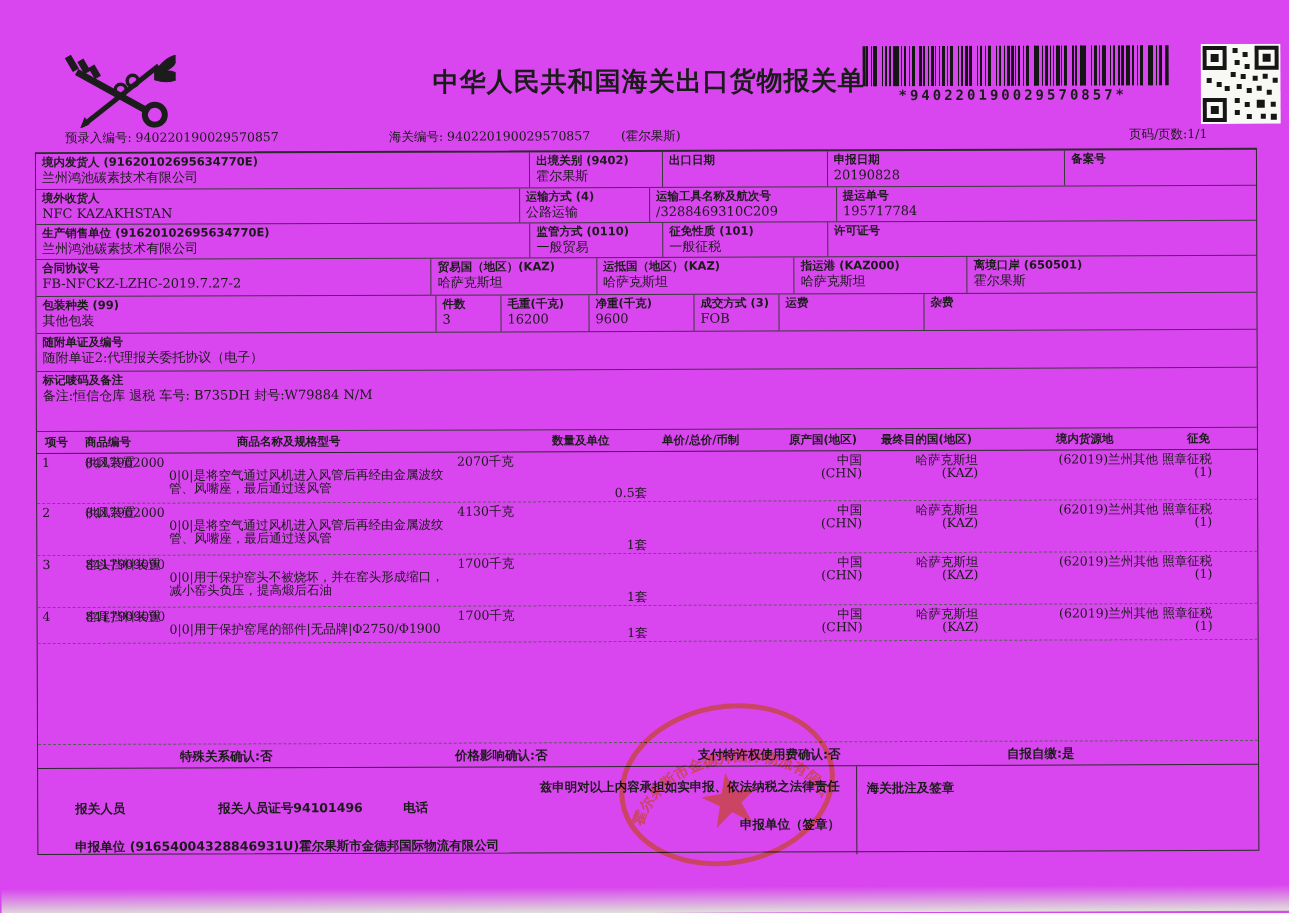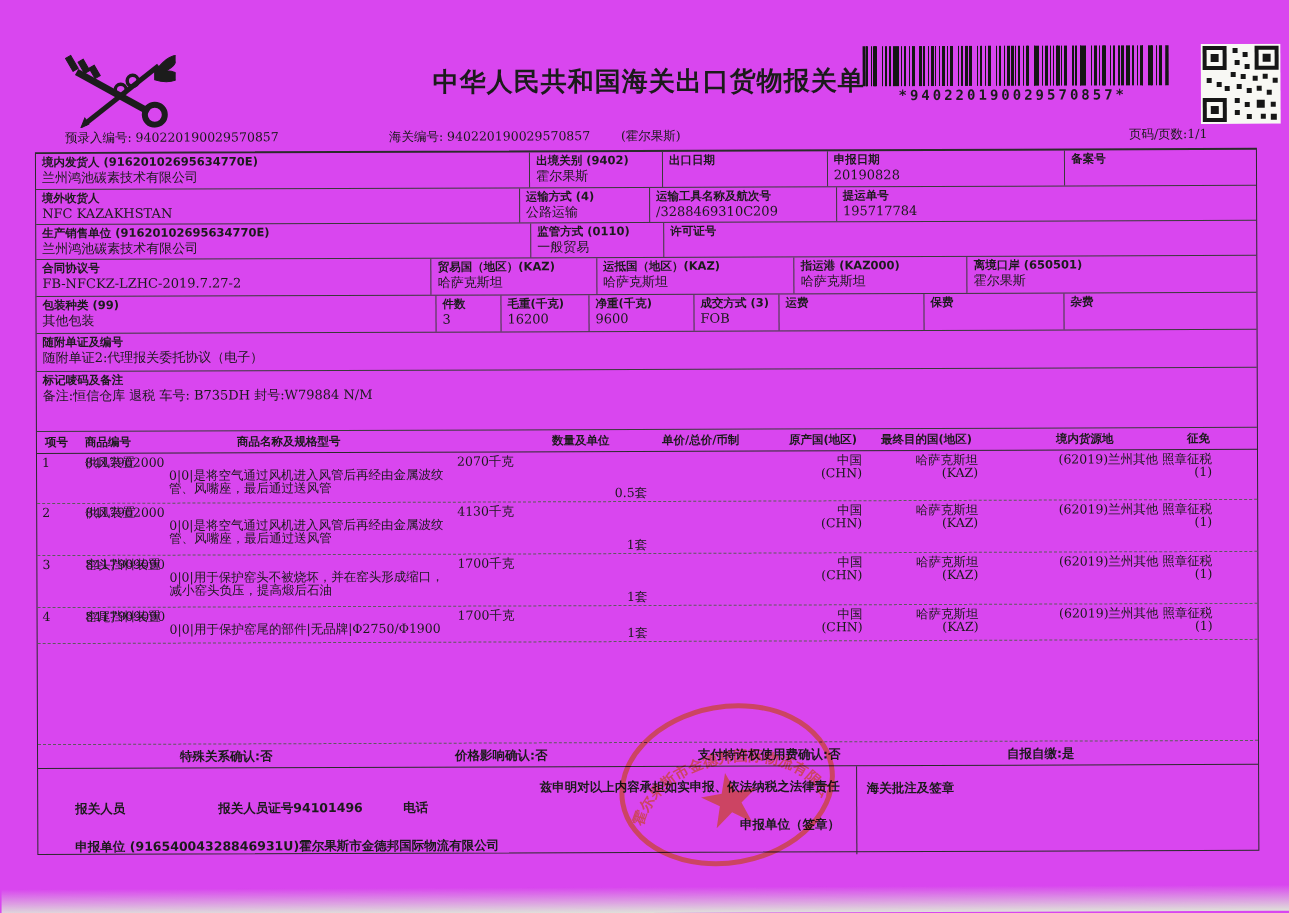--- a/index.html
+++ b/index.html
@@ -177,20 +177,24 @@
 
     <div class="row" style="height:35px">
       <div class="cell" style="width:494px">
         <div class="lab">生产销售单位 (91620102695634770E)</div>
         <div class="val">兰州鸿池碳素技术有限公司</div>
       </div>
       <div class="cell" style="width:133px">
         <div class="lab">监管方式 (0110)</div>
         <div class="val">一般贸易</div>
       </div>
+      <div class="cell" style="width:165px">
+        <div class="lab">征免性质 (101)</div>
+        <div class="val">一般征税</div>
+      </div>
       <div class="cell" style="width:430px">
         <div class="lab">许可证号</div>
         <div class="val"></div>
       </div>
     </div>
 
     <div class="row" style="height:37px">
       <div class="cell" style="width:399px">
         <div class="lab">合同协议号</div>
         <div class="val">FB-NFCKZ-LZHC-2019.7.27-2</div>
@@ -229,24 +233,20 @@
       <div class="cell" style="width:105px">
         <div class="lab">净重(千克)</div>
         <div class="val">9600</div>
       </div>
       <div class="cell" style="width:85px">
         <div class="lab">成交方式 (3)</div>
         <div class="val">FOB</div>
       </div>
       <div class="cell" style="width:145px">
         <div class="lab">运费</div>
-        <div class="val"></div>
-      </div>
-      <div class="cell" style="width:140px">
-        <div class="lab">保费</div>
         <div class="val"></div>
       </div>
       <div class="cell" style="width:183px">
         <div class="lab">杂费</div>
         <div class="val"></div>
       </div>
     </div>
 
     <div class="row" style="height:38px">
       <div class="cell" style="width:1222px">

